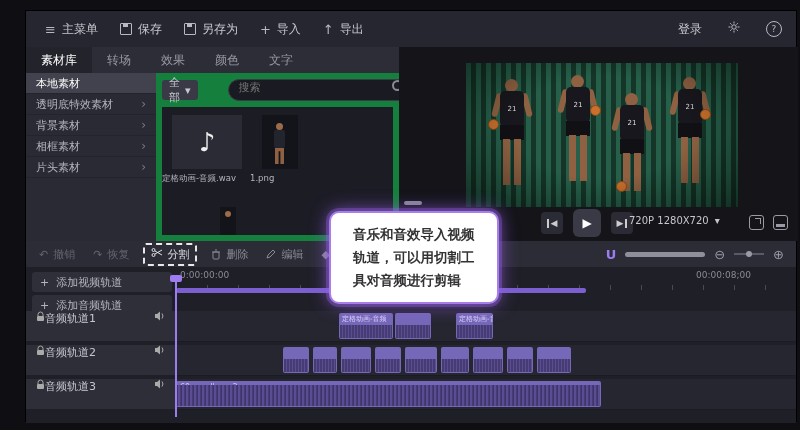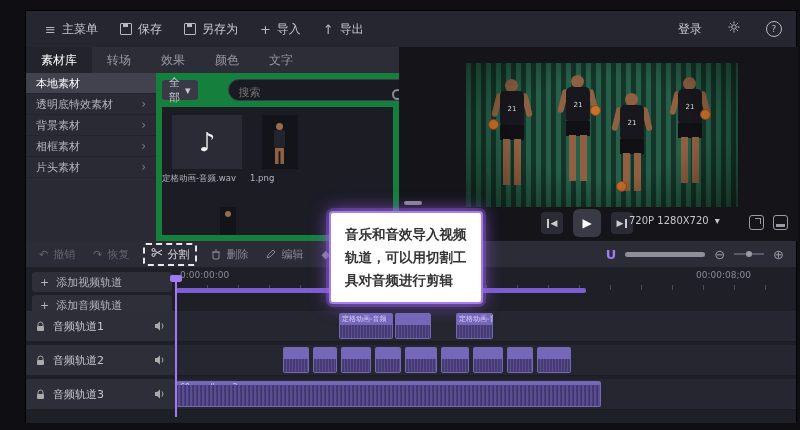--- a/index.html
+++ b/index.html
@@ -24,21 +24,21 @@
   .side-item .chev{color:#7a7a85;font-size:12px}
   .side-item.header{background:#34343e;gap:6px;justify-content:flex-start}
   .side-item.active{background:#42424e;color:#fff}
   .side-sq{width:8px;height:8px;border:1px solid #9a9aa5}
   
   .library{position:absolute;left:130px;top:62px;width:243px;height:168px;background:#15803d}
   .lib-controls{position:absolute;left:6px;top:6px;right:6px;height:22px;display:flex;align-items:center;gap:8px}
   .filter{height:20px;background:#3a3a46;border-radius:3px;color:#c7c7cf;font-size:11px;display:flex;align-items:center;gap:5px;padding:0 7px}
   .i-grid{width:4px;height:4px;background:#9d7bf0;box-shadow:6px 0 #9d7bf0,0 6px #9d7bf0,6px 6px #9d7bf0;margin-right:6px}
   .i-list{width:11px;height:2px;background:#8a8a95;box-shadow:0 4px #8a8a95,0 8px #8a8a95;margin-top:-8px}
-  .search{flex:1;height:20px;background:#1a1a23;border:1px solid #3a3a45;border-radius:11px;display:flex;align-items:flex-end;padding:0 8px;gap:6px}
+  .search{flex:1;height:20px;background:#1a1a23;border:1px solid #3a3a45;border-radius:11px;display:flex;align-items:flex-start;padding:0 8px;gap:6px}
   .search input{flex:1;background:transparent;border:none;outline:none;color:#9a9aa5;font-size:11px;font-family:inherit;min-width:0}
   .i-search{width:7px;height:7px;border:2px solid #8a8a95;border-radius:50%;position:relative;flex:none}
   .i-search::after{content:"";position:absolute;width:5px;height:2px;background:#8a8a95;transform:rotate(45deg);right:-4px;bottom:-2px}
   .lib-items{position:absolute;left:6px;top:34px;right:6px;bottom:6px;background:#1c1c25;overflow:hidden}
   .tile-audio{position:absolute;left:10px;top:8px;width:70px;height:54px;background:#2b2b35;display:flex;align-items:center;justify-content:center;color:#eee;font-size:26px}
   .tile-img{position:absolute;left:100px;top:8px;width:36px;height:54px;background:#13131a;overflow:hidden}
   .fig-head{position:absolute;left:14px;top:8px;width:7px;height:7px;border-radius:50%;background:#9c6b4a}
   .fig-body{position:absolute;left:12px;top:15px;width:11px;height:18px;background:#23252e;border-radius:2px}
   .fig-legs{position:absolute;left:13px;top:33px;width:9px;height:16px;background:#8f6142;clip-path:polygon(0 0,100% 0,100% 100%,60% 100%,60% 20%,40% 20%,40% 100%,0 100%)}
   .tile-label{position:absolute;top:66px;font-size:8.5px;color:#b5b5bf;white-space:nowrap}
@@ -82,33 +82,33 @@
   .zoom-line{width:30px;height:2px;background:#5a5a66;position:relative}
   .zoom-line::after{content:"";position:absolute;left:12px;top:-2px;width:6px;height:6px;border-radius:50%;background:#9a9aa5}
   
   .timeline{position:absolute;left:0;top:256px;width:100%;height:156px;background:#1f1f28}
   .add-btn{position:absolute;left:6px;width:140px;height:20px;background:#2f2f3a;color:#b5b5bf;font-size:11px;display:flex;align-items:center;gap:7px;padding:0 8px;border-radius:3px;box-sizing:border-box;white-space:nowrap}
   .ruler{position:absolute;left:150px;top:0;right:0;height:24px}
   .ruler .ticks{position:absolute;left:0;right:0;bottom:1px;height:5px;background:repeating-linear-gradient(90deg,#4a4a55 0 1px,transparent 1px 31px)}
   .ruler .lab{position:absolute;top:3px;font-size:9px;color:#8a8a95}
   .loaded{position:absolute;left:150px;top:21px;width:410px;height:5px;background:#7b5fd0;border-radius:2px}
   .track{position:absolute;left:0;width:100%;height:30px}
-  .thead{position:absolute;left:0;top:0;width:150px;height:30px;background:#2e2e39;display:flex;align-items:center;gap:8px;padding:0 10px;color:#c7c7cf;font-size:11px;box-sizing:border-box}
+  .thead{position:absolute;left:0;top:0;width:150px;height:30px;background:#2e2e39;display:flex;gap:0;padding:0 10px;color:#c7c7cf;font-size:11px;box-sizing:border-box}
   .thead .vol{margin-left:auto}
   .lane{position:absolute;left:150px;top:0;right:0;height:30px;background:#262630;border-bottom:1px solid #1b1b23}
   .clip{position:absolute;top:2px;height:26px;background:#7668b8;border-radius:2px;overflow:hidden}
   .clip .wf{position:absolute;left:1px;right:1px;bottom:1px;height:13px;background:repeating-linear-gradient(90deg,#463c72 0 2px,#5a4d94 2px 3px)}
   .clip .wf.big{height:21px;background:repeating-linear-gradient(90deg,#3f356b 0 1px,#5a4d94 1px 3px,#473c78 3px 4px)}
   .clip .lbl{position:absolute;left:3px;top:1px;font-size:7px;color:#ded6ff;white-space:nowrap}
   .clip .lbl8{position:absolute;left:4px;top:2px;font-size:8px;color:#cfc6f2;white-space:nowrap}
   .playhead{position:absolute;left:149px;top:14px;width:2px;height:136px;background:#9d7bf0}
   .ph-top{position:absolute;left:144px;top:8px;width:12px;height:7px;background:#9d7bf0;border-radius:2px}
   
-  .callout{position:absolute;left:329px;top:211px;width:max-content;padding:10px 14px;background:#fff;
-           border:2px solid #a97ee8;border-radius:4px;z-index:50;color:#333;font-size:13.5px;font-weight:bold;line-height:1.7;
+  .callout{position:absolute;left:329px;top:211px;width:max-content;padding:10px 22px;background:#fff;
+           border:2px solid #a97ee8;border-radius:10px;z-index:50;color:#333;font-size:13.5px;font-weight:bold;line-height:1.7;
            box-shadow:0 0 0 3px rgba(146,94,226,.35),0 0 18px rgba(146,94,226,.85)}
   svg{display:block}
 </style>
 </head>
 <body>
 
 <div class="window">
 
   <div class="topbar">
     <div class="tb-item">

